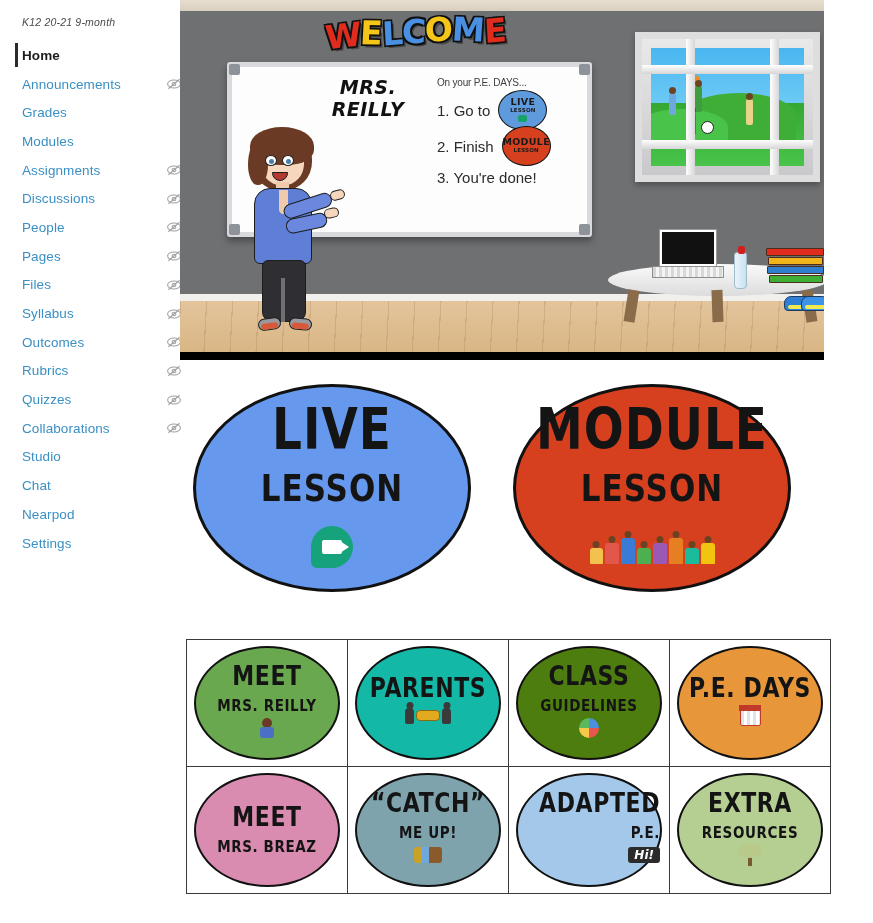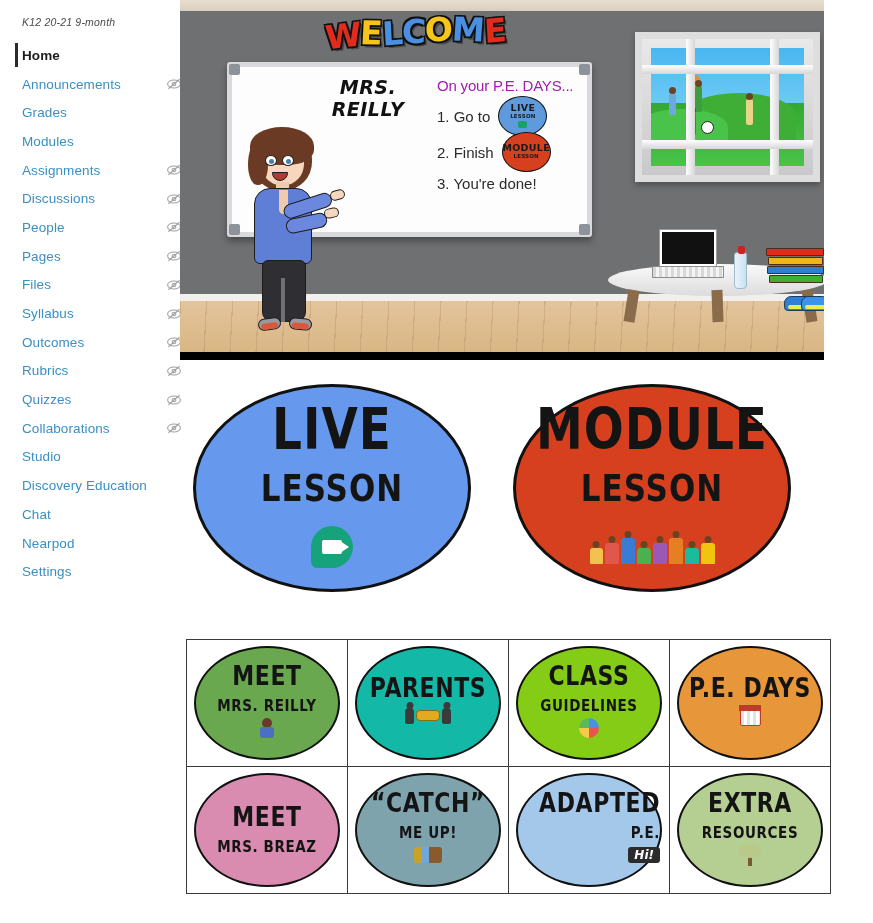--- a/index.html
+++ b/index.html
@@ -164,21 +164,21 @@
     font-size:19px; line-height:1.15;
     color:#111; letter-spacing:.5px;
   }
   #wb-teacher-name .ln2 { display:block; }
 
   #wb-instructions {
     position:absolute; left:205px; top:10px;
     width:165px;
   }
   #wb-head {
-    font-size:15px; color:#a21caf; letter-spacing:-.2px;
+    font-size:10px; color:#404040; letter-spacing:-.2px;
     white-space:nowrap;
   }
   .wb-step {
     display:flex; align-items:center;
     margin-top:8px;
     font-size:15px; color:#2b2b2b;
     height:28px;
   }
   .wb-step .stxt { white-space:nowrap; }
   .mini-oval {
@@ -537,23 +537,20 @@
           <span class="eye-off-icon">
             <svg viewBox="0 0 20 16" width="16" height="14" aria-hidden="true">
               <ellipse cx="10" cy="8" rx="8" ry="5" fill="none" stroke="#555" stroke-width="1.3"></ellipse>
               <circle cx="10" cy="8" r="2.3" fill="none" stroke="#555" stroke-width="1.3"></circle>
               <line x1="3" y1="14" x2="17" y2="2" stroke="#555" stroke-width="1.4"></line>
             </svg>
           </span>
         </div>
         <div class="nav-item">
           <span class="nav-label">Studio</span>
-        </div>
-        <div class="nav-item">
-          <span class="nav-label">Discovery Education</span>
         </div>
         <div class="nav-item">
           <span class="nav-label">Chat</span>
         </div>
         <div class="nav-item">
           <span class="nav-label">Nearpod</span>
         </div>
         <div class="nav-item">
           <span class="nav-label">Settings</span>
         </div>
@@ -722,21 +719,21 @@
                 <div class="tile-ico">
                   <span class="people-ico">
                     <span class="person-blob"></span>
                     <span class="speech-chip"></span>
                     <span class="person-blob"></span>
                   </span>
                 </div>
               </div>
             </td>
             <td>
-              <div class="tile-oval" style="background: #84cc16;">
+              <div class="tile-oval" style="background: #4d7c0f;">
                 <div class="tile-l1">CLASS</div>
                 <div class="tile-l2">GUIDELINES</div>
                 <div class="tile-ico">
                   <span class="globe-ico"></span>
                 </div>
               </div>
             </td>
             <td>
               <div class="tile-oval" style="background: rgb(232, 150, 58);">
                 <div class="tile-l1">P.E. DAYS</div>

